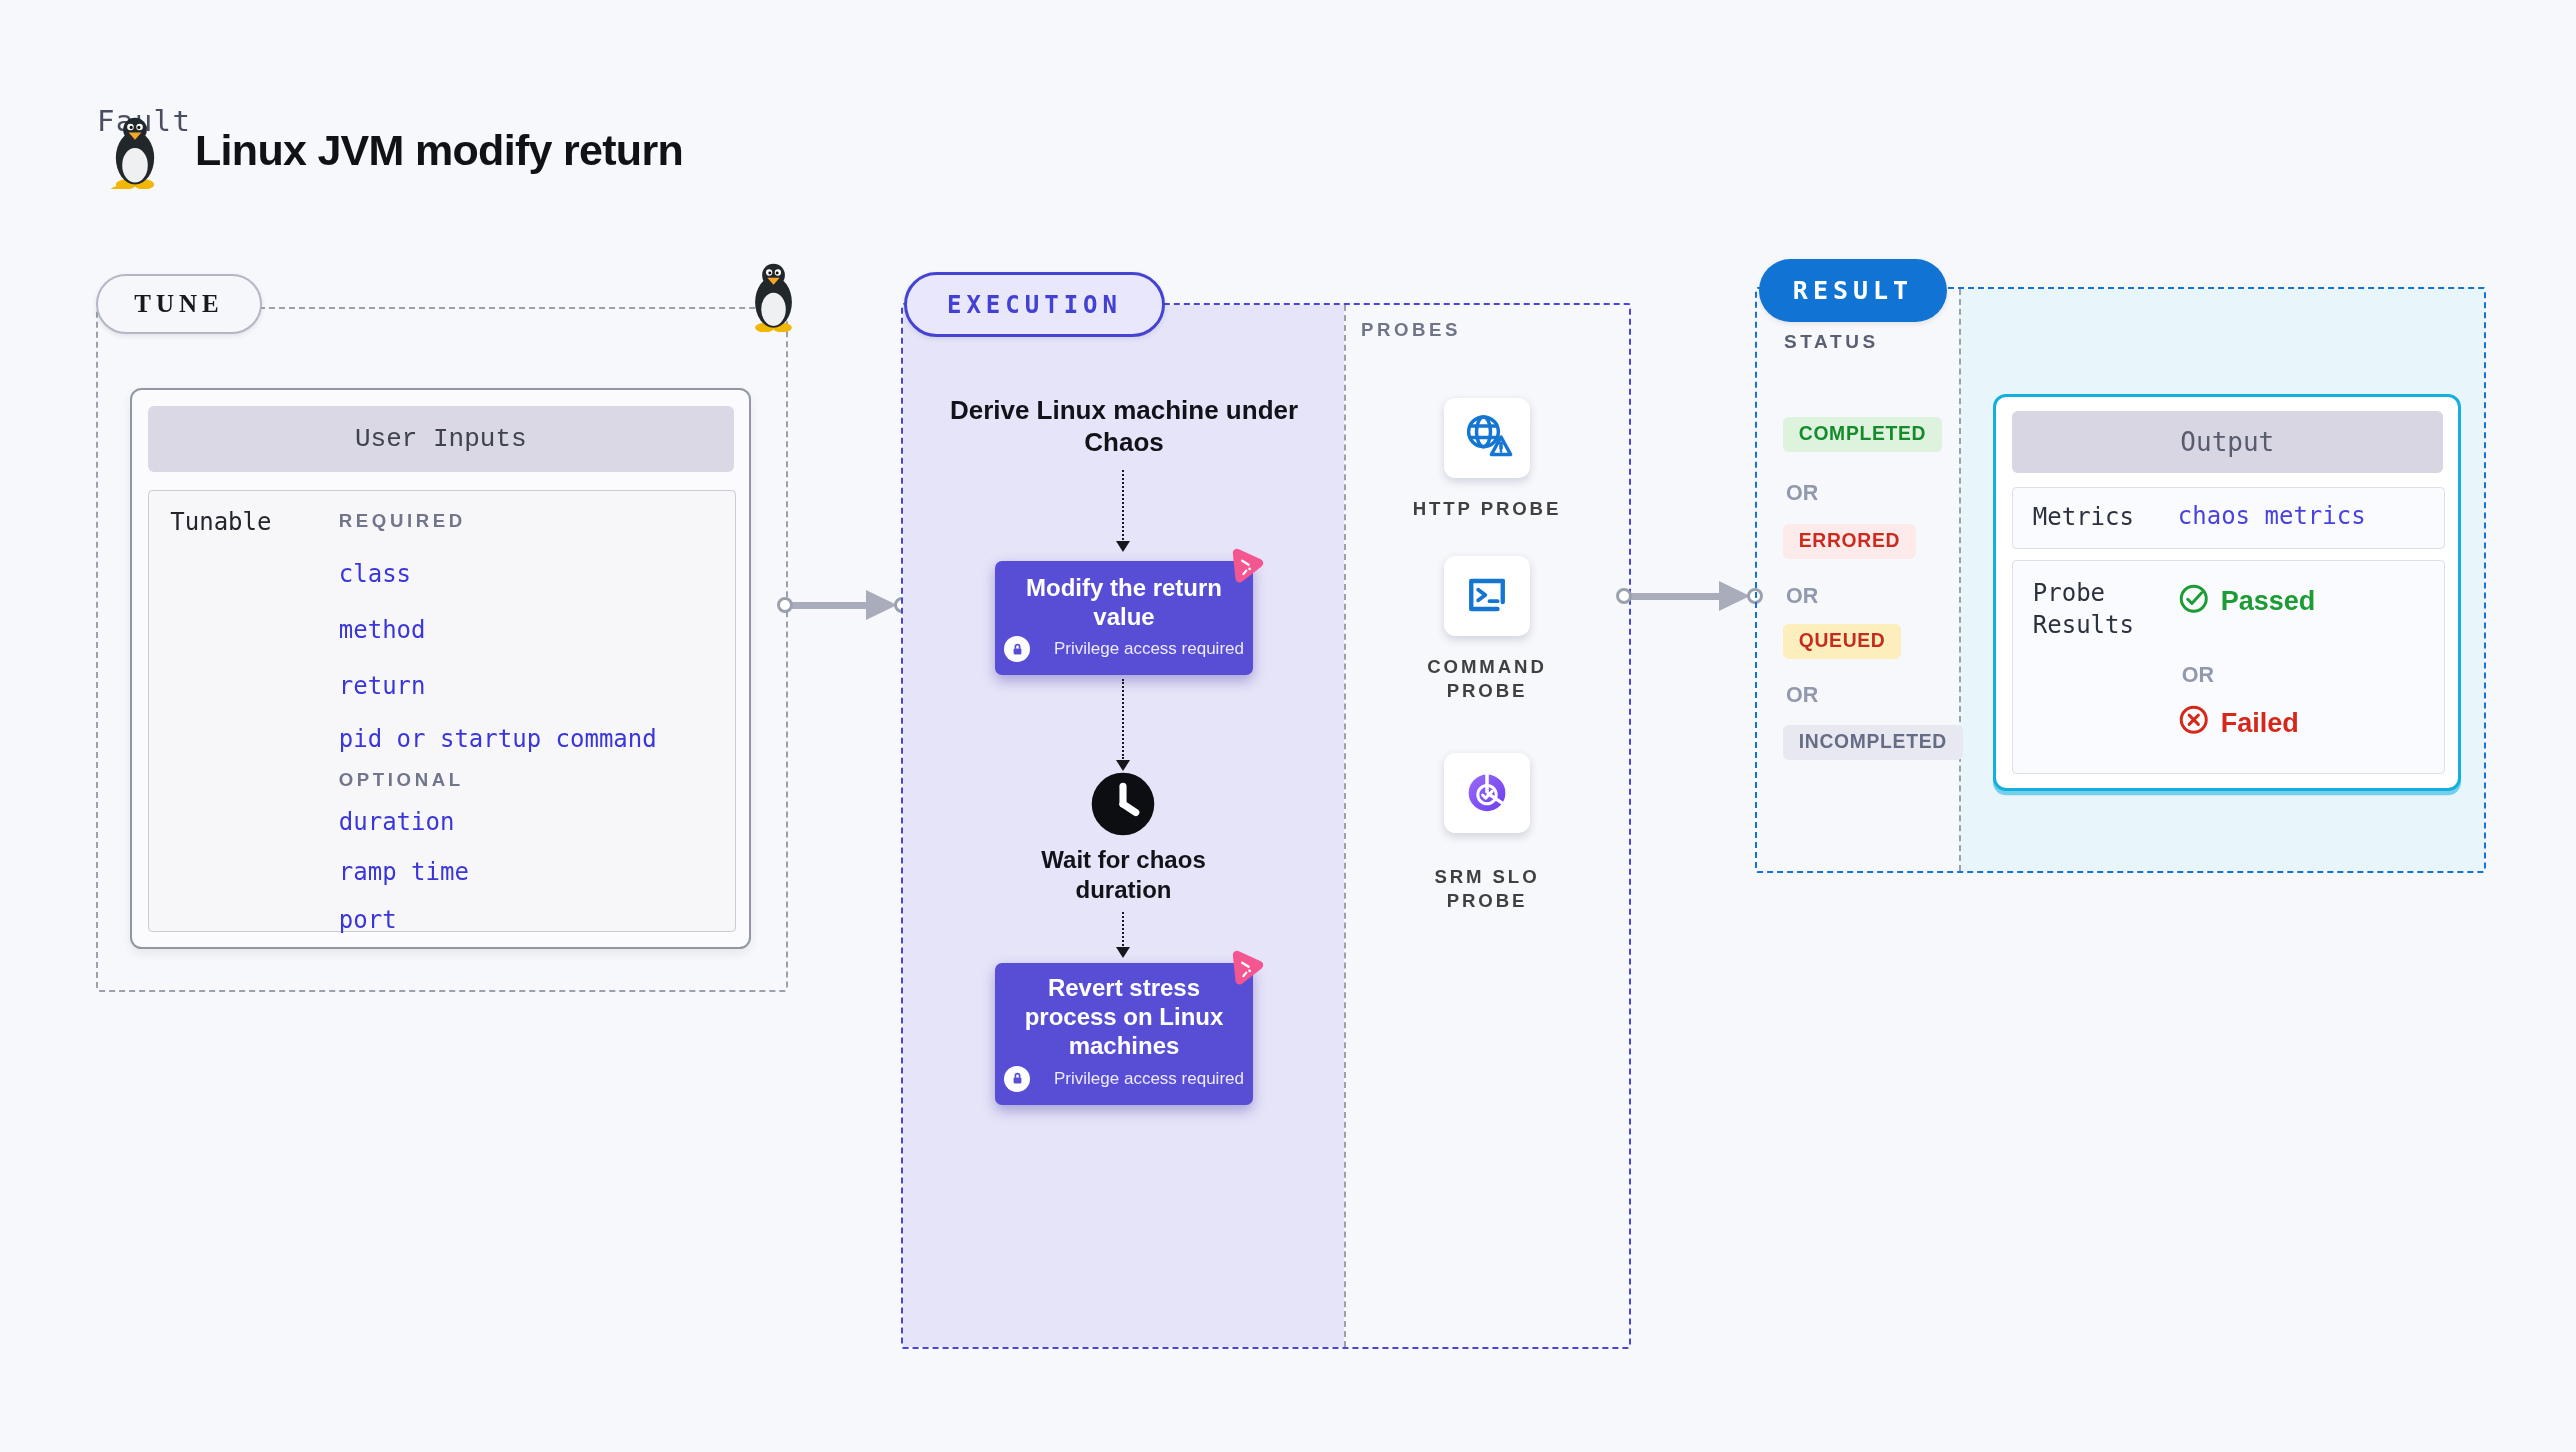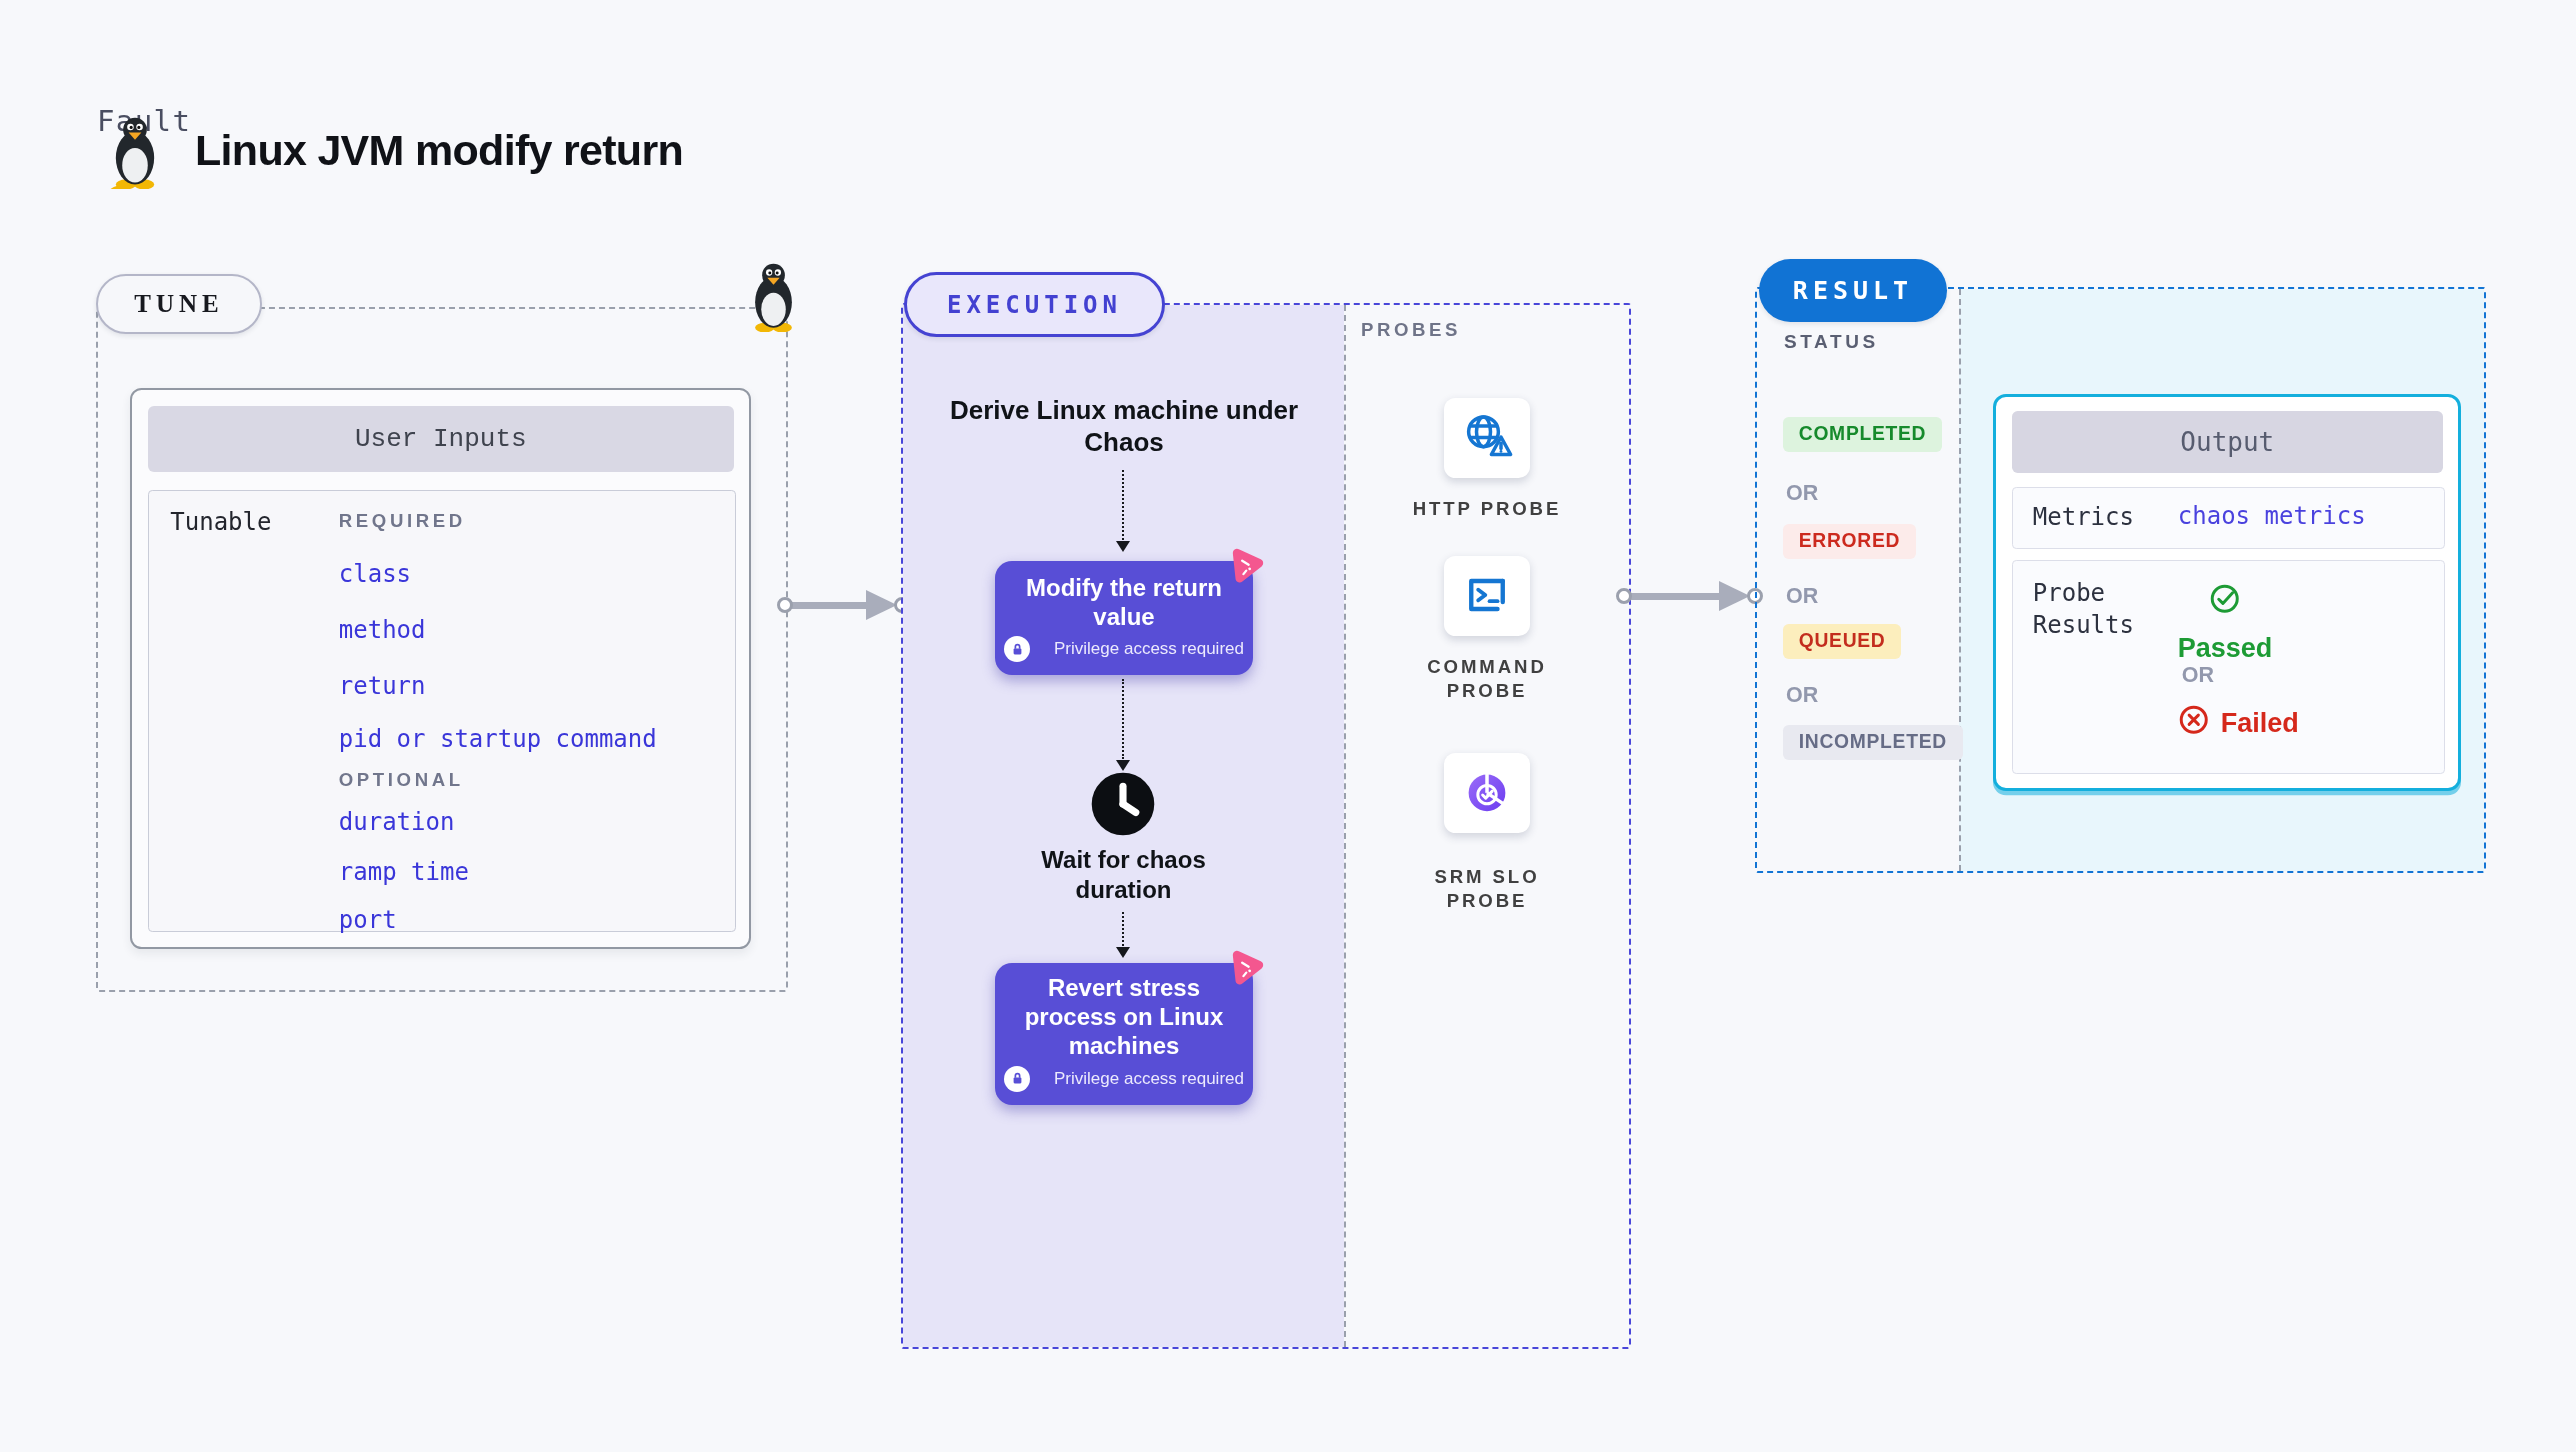--- a/index.html
+++ b/index.html
@@ -49,21 +49,21 @@
   .c-dot{position:absolute;top:7.9px;width:10px;height:10px;background:#ffffff;border:3.6px solid #9ba0ad;border-radius:50%;}
   .c-dot-l{left:0;} .c-dot-r{right:0;}
 
   
   .v-arrow{width:0;border-left:2.9px dotted #15171c;}
   .v-arrow::after{content:"";position:absolute;left:-7.9px;bottom:-11.5px;width:0;height:0;
                   border-left:7.2px solid transparent;border-right:7.2px solid transparent;border-top:11.5px solid #15171c;}
 
   
   .flow-text{font-weight:bold;font-size:26px;line-height:31.5px;text-align:center;color:#101318;}
-  .step-box{width:258px;background:#584ed6;border-radius:17px;box-shadow:0 5.7px 13px rgba(50,40,160,.35);
+  .step-box{width:258px;background:#584ed6;border-radius:7px;box-shadow:0 5.7px 13px rgba(50,40,160,.35);
             text-align:center;color:#ffffff;}
   .step-title{font-weight:bold;font-size:24px;line-height:29px;padding:11.5px 14.3px 0 14.3px;}
   .priv-row{display:flex;align-items:center;justify-content:center;gap:24px;margin-top:5.7px;padding-bottom:13px;}
   .priv-text{font-size:17px;color:#eceafd;}
   .lock-circle{width:26px;height:26px;background:#ffffff;border-radius:50%;display:flex;align-items:center;justify-content:center;}
   .pink-badge{position:absolute;right:-10px;top:-13px;width:37px;height:37px;transform:rotate(8deg);}
 
   
   .probe-card{width:86px;height:80px;background:#ffffff;border-radius:11.5px;
               box-shadow:0 3.6px 8.6px rgba(45,55,90,.18);display:flex;align-items:center;justify-content:center;}
@@ -297,21 +297,21 @@
       <div class="abs mono output-header">Output</div>
 
       <div class="abs output-row row-metrics">
         <div class="abs mono row-label" style="left:20px;top:14.3px;">Metrics</div>
         <div class="abs mono metrics-value" style="left:165px;top:14.3px;">chaos metrics</div>
       </div>
 
       <div class="abs output-row row-probe">
         <div class="abs mono row-label" style="left:20px;top:17px;width:129px;">Probe Results</div>
 
-        <div class="abs verdict verdict-pass" style="left:165px;top:21.5px;flex-direction:column;">
+        <div class="abs verdict verdict-pass" style="left:165px;top:21.5px;">
           <span>
             <svg viewBox="0 0 34 34" width="31.5" height="31.5">
               <circle cx="17" cy="17" r="13.5" fill="none" stroke="#1d9b35" stroke-width="3.2"></circle>
               <path d="M10.5 17.5 l4.5 4.5 L25.5 10.5" fill="none" stroke="#1d9b35" stroke-width="3.2" stroke-linecap="round" stroke-linejoin="round"></path>
             </svg>
           </span>
           <span>Passed</span>
         </div>
 
         <div class="abs or-label" style="left:169px;top:102px;">OR</div>

